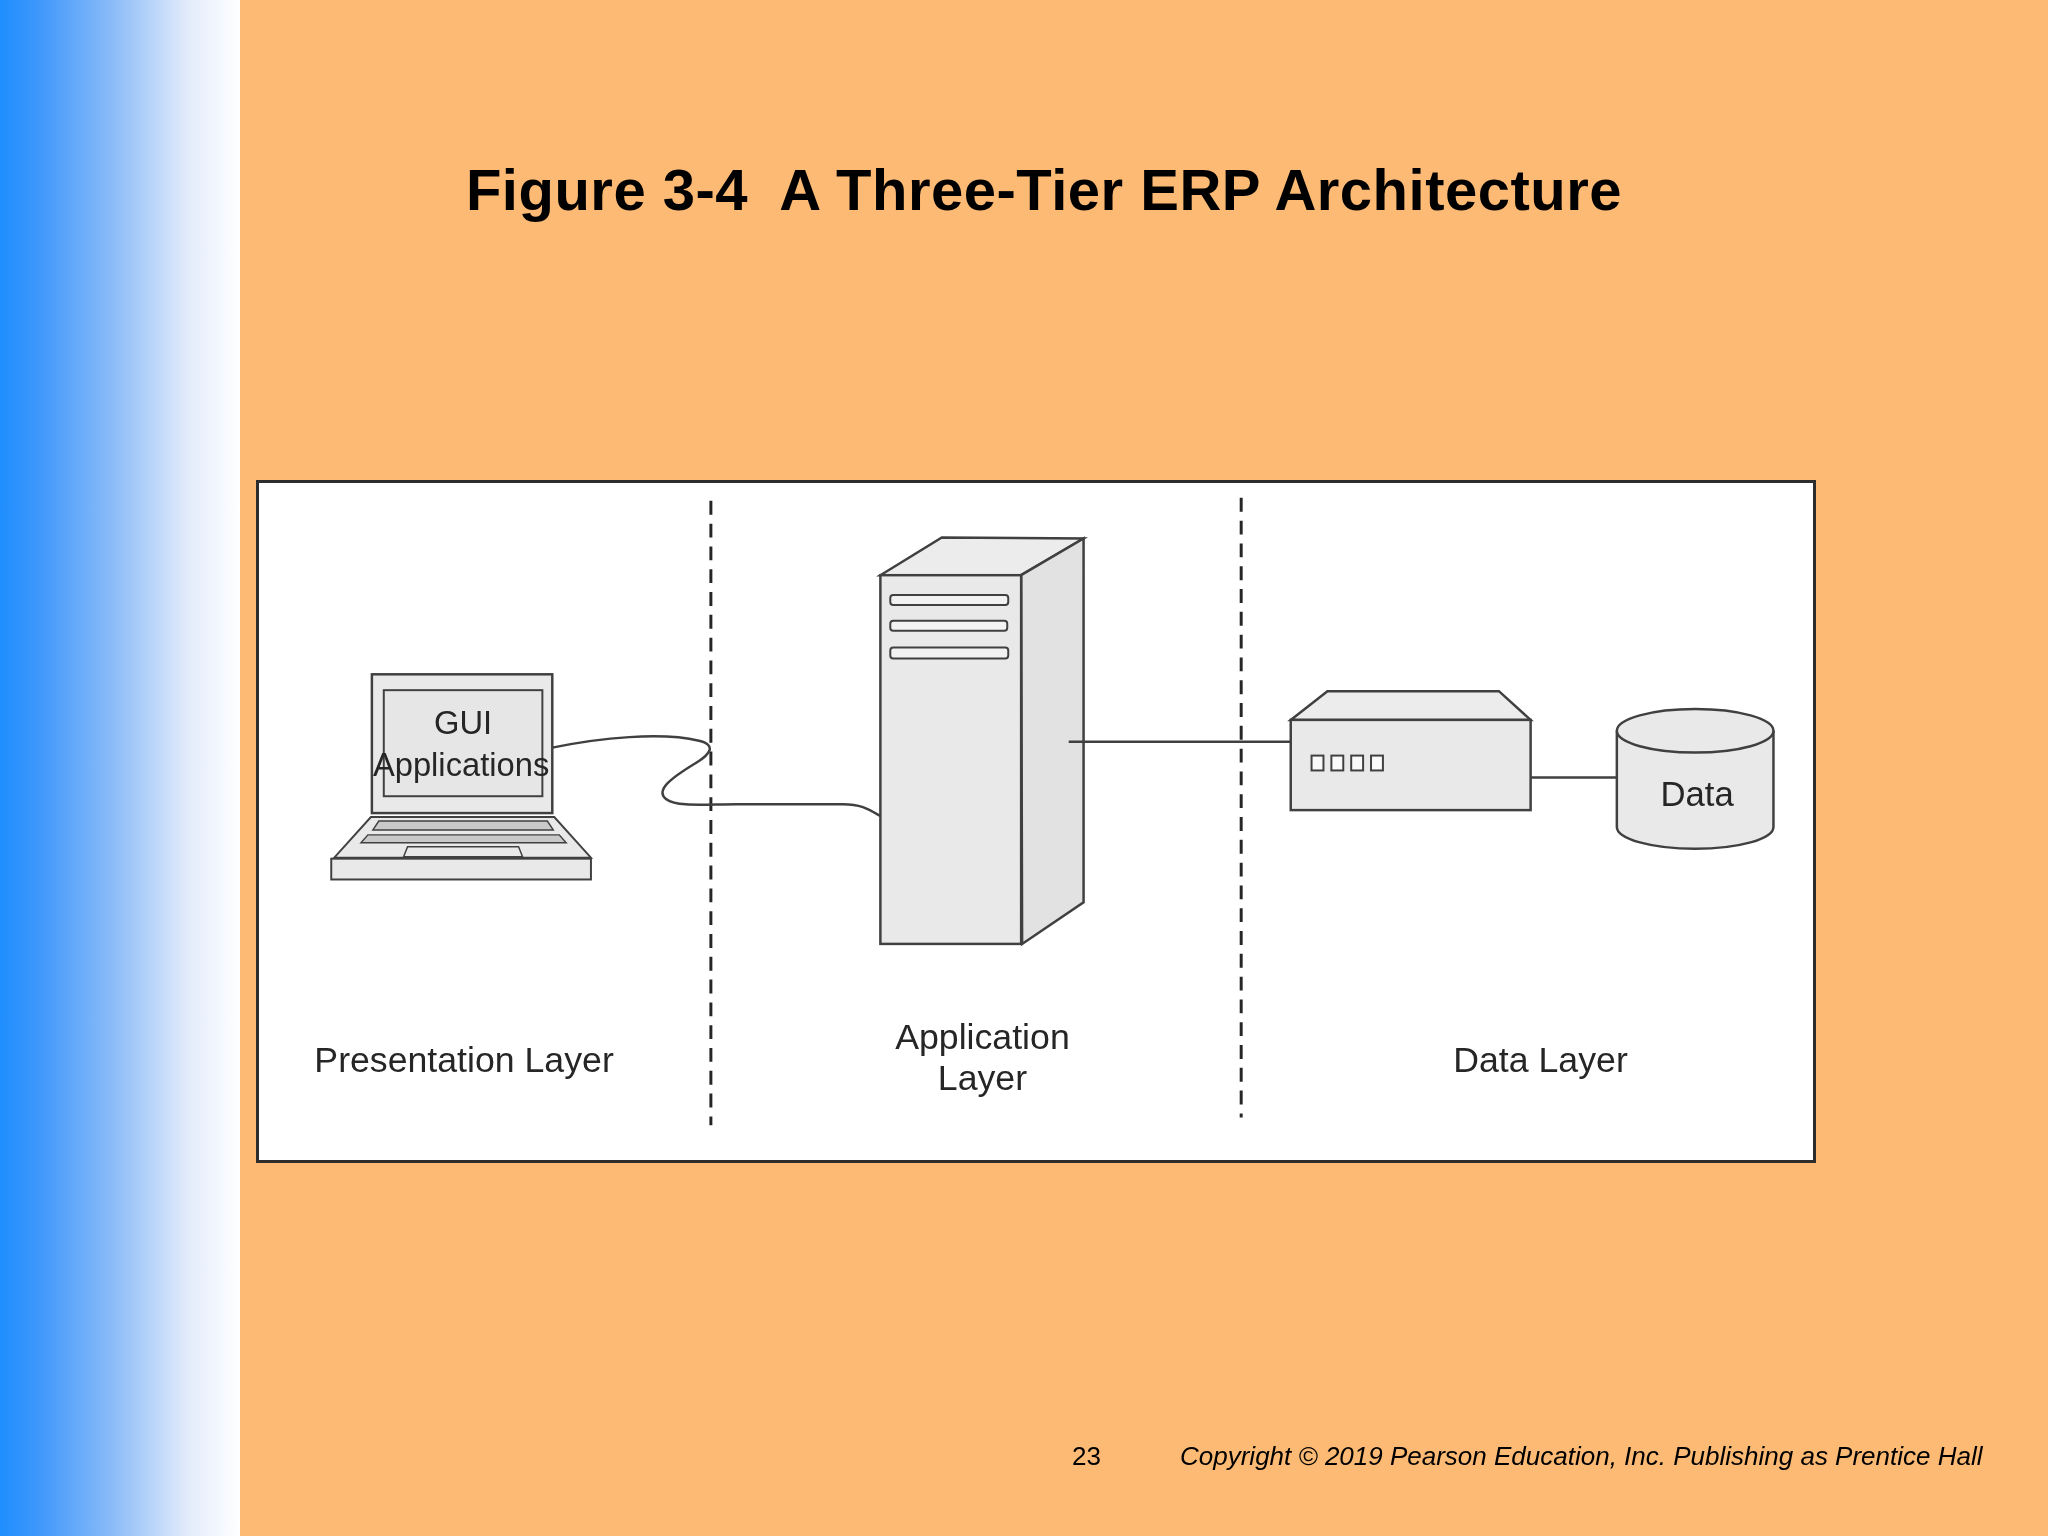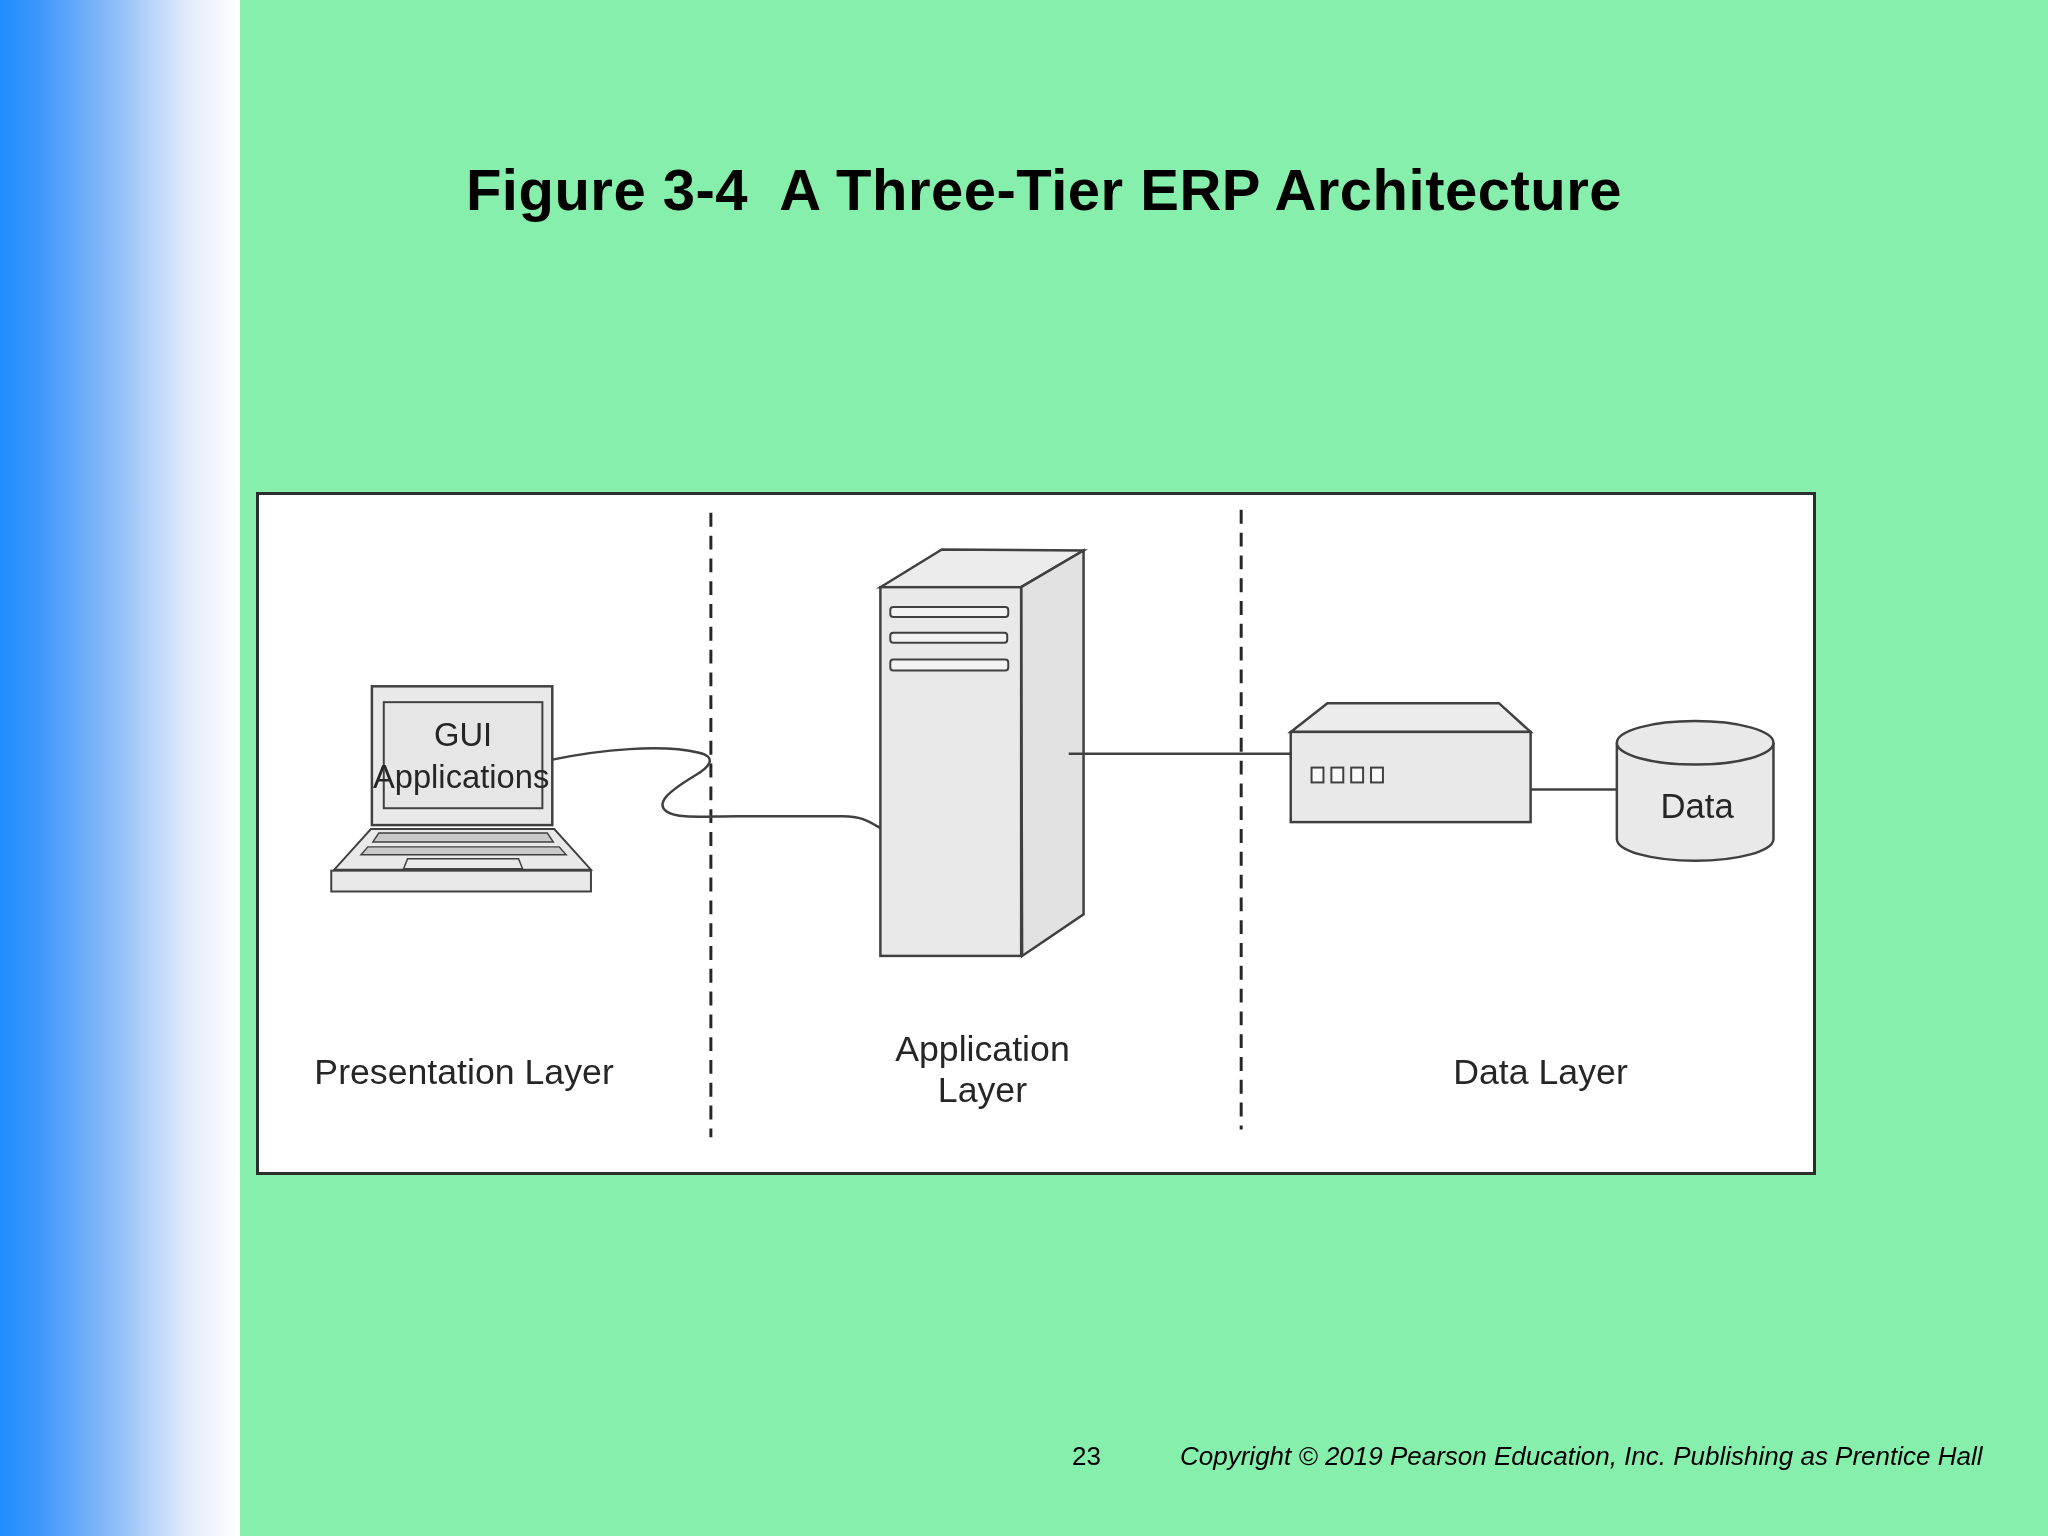--- a/index.html
+++ b/index.html
@@ -1,36 +1,36 @@
 <!DOCTYPE html>
 <html><head>
 <meta charset="utf-8">
 <style>
   html,body{margin:0;padding:0;background:#ffffff;}
   #slide{
     position:relative;
     width:2048px;height:1536px;
-    background:#86efac;
+    background:#fdba74;
     overflow:hidden;
     font-family:"Liberation Sans", sans-serif;
   }
   #gradient-stripe{
     position:absolute;left:0;top:0;width:240px;height:100%;
     background:linear-gradient(90deg,#1f8efe 0%,#3e97fb 16%,#8ebdf8 48%,#e2ebfb 78%,#ffffff 100%);
   }
   #slide-title{
     position:absolute;top:156px;left:40px;right:0;
     text-align:center;
     font-size:58px;font-weight:bold;color:#000000;
     letter-spacing:0.5px;
     white-space:pre;
   }
   #figure-box{
     position:absolute;left:256px;top:480px;width:1560px;height:683px;
-    border:3px solid #2d2d2d;background:#ffffff;box-sizing:border-box;margin-top:12px;
+    border:3px solid #2d2d2d;background:#ffffff;box-sizing:border-box;
   }
   #figure-box svg{display:block;width:100%;height:100%;}
   .diagram-text{
     fill:#262626;
     font-family:"Liberation Sans", sans-serif;
   }
   #footer{
     position:absolute;top:1441px;left:0;width:100%;height:40px;
     font-size:26px;color:#000000;text-decoration:underline;
   }

